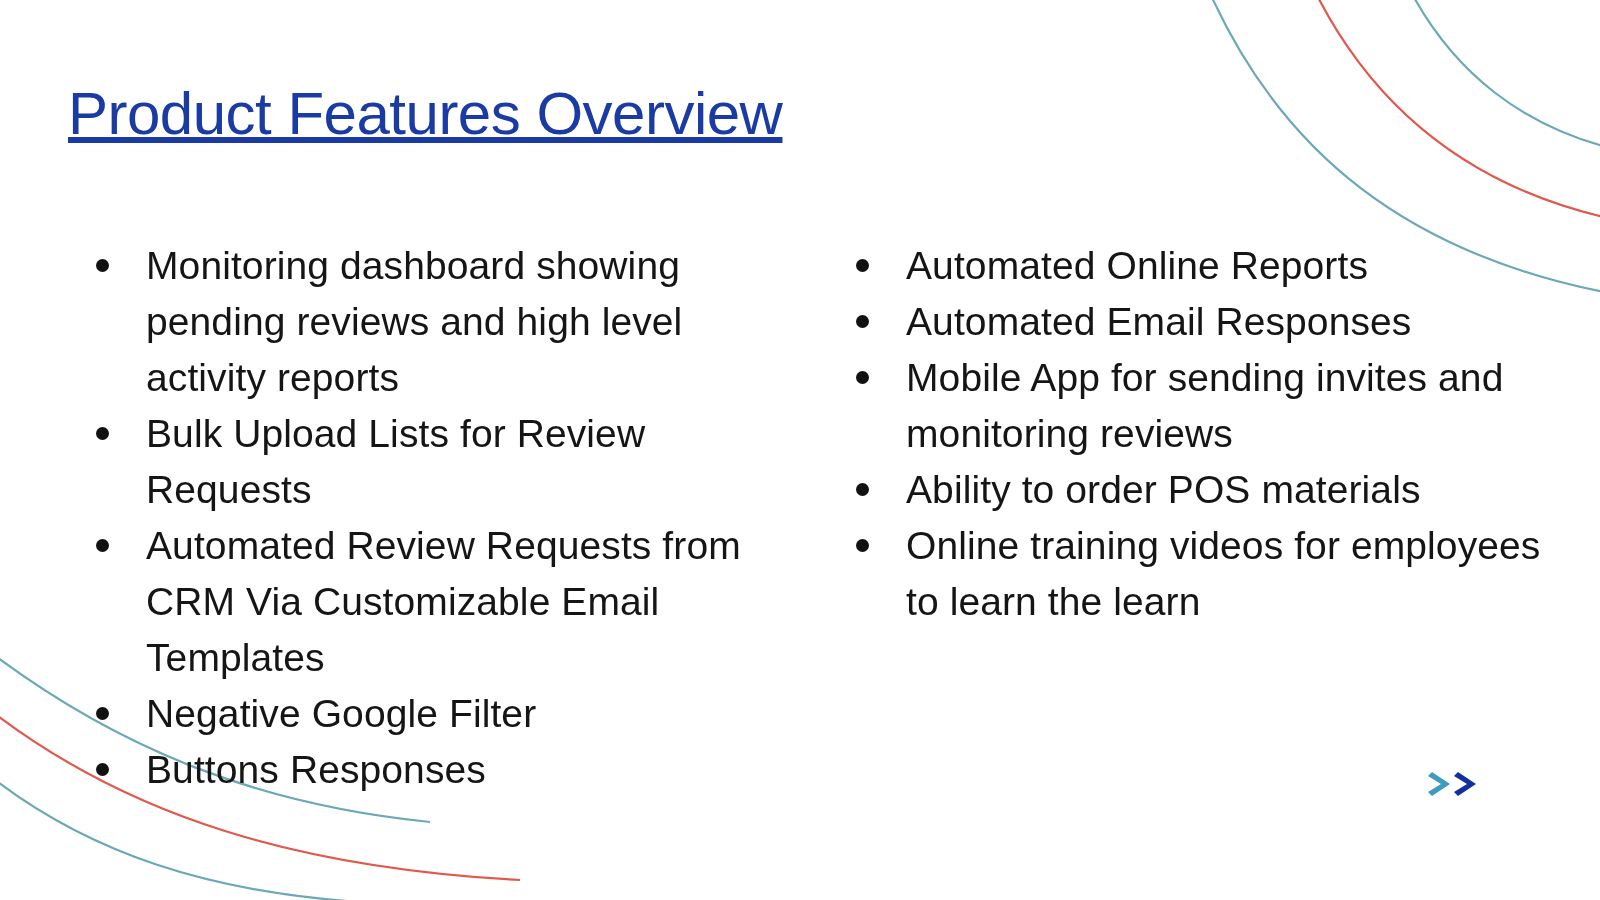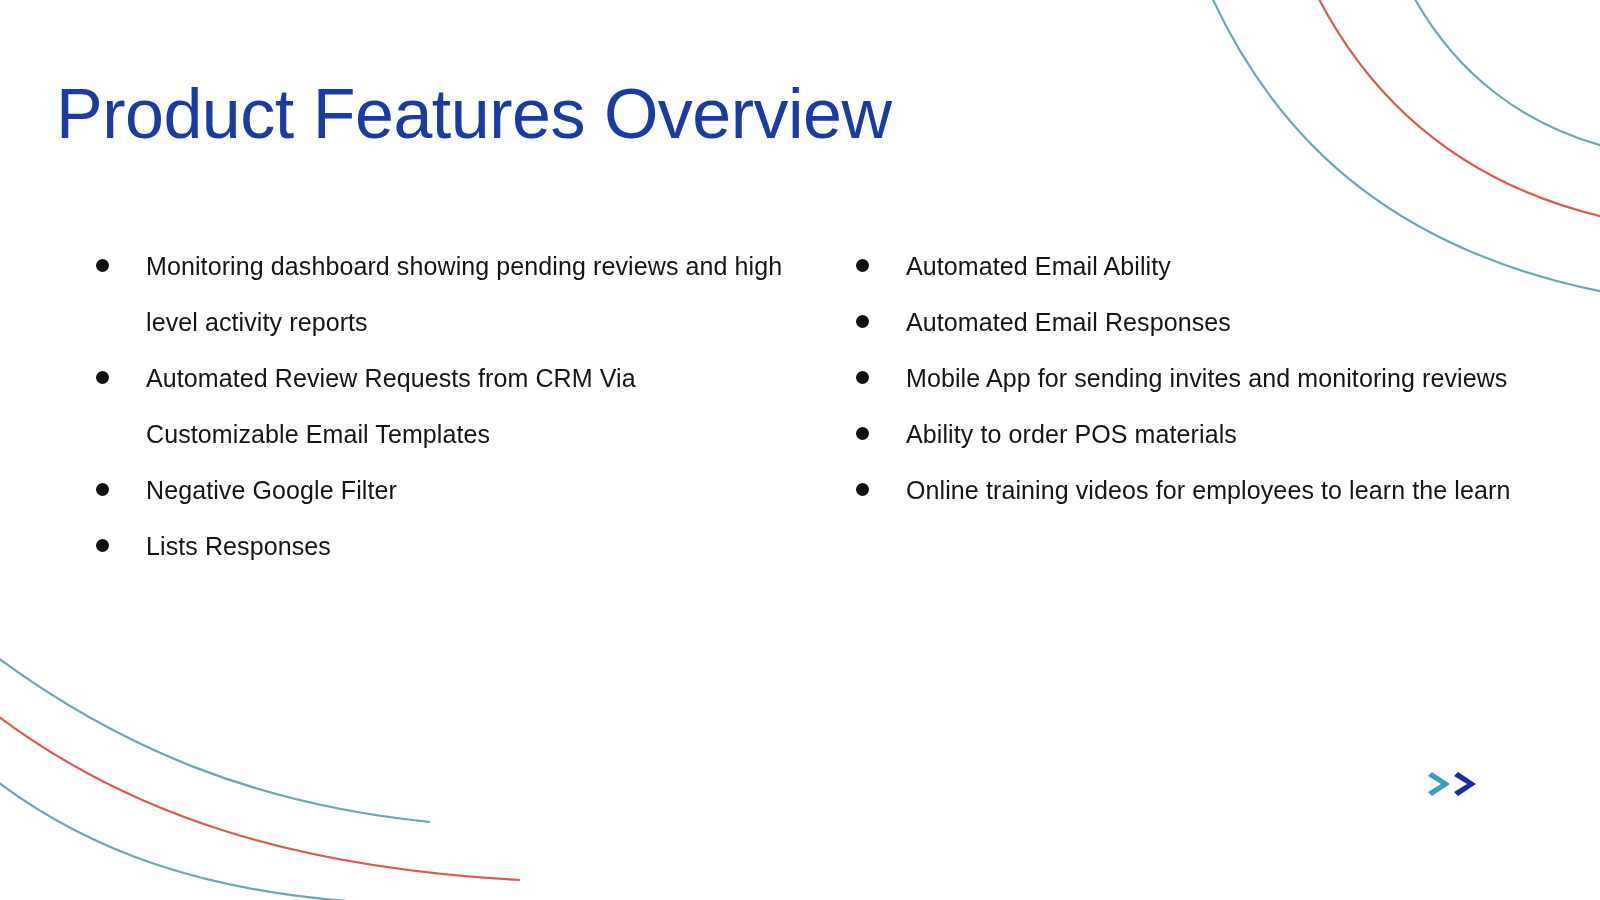--- a/index.html
+++ b/index.html
@@ -32,40 +32,41 @@
   .deco-bottomleft {
     left: 0;
     bottom: 0;
     width: 620px;
     height: 300px;
   }
 
   
   .title {
     position: absolute;
-    left: 56px;
+    left: 68px;
     top: 66px;
-    font-size: 70px;
+    font-size: 60px;
     line-height: 96px;
     font-weight: 400;
     letter-spacing: -0.5px;
     color: #1A3BA3;
     white-space: nowrap;
+    text-decoration: underline;
   }
 
   ul.bullets {
     list-style: none;
     margin: 0;
     padding: 0;
   }
   ul.bullets > li {
     position: relative;
     padding-left: 58px;
     margin: 0 0 0 0;
-    font-size: 25px;
+    font-size: 39px;
     line-height: 56px;
     color: #151515;
     font-weight: 400;
     letter-spacing: 0.1px;
   }
   ul.bullets > li .dot {
     position: absolute;
     left: 8px;
     top: 21px;
     width: 13px;
@@ -124,38 +125,42 @@
   <div class="title">Product Features Overview</div>
 
   <div class="col-left-wrap">
     <ul class="bullets">
       <li>
         <span class="dot"></span>
         <span class="bullet-text">Monitoring dashboard showing pending reviews and high level activity reports</span>
       </li>
       <li>
         <span class="dot"></span>
+        <span class="bullet-text">Bulk Upload Lists for Review Requests</span>
+      </li>
+      <li>
+        <span class="dot"></span>
         <span class="bullet-text">Automated Review Requests from CRM Via Customizable Email Templates</span>
       </li>
       <li>
         <span class="dot"></span>
         <span class="bullet-text">Negative Google Filter</span>
       </li>
       <li>
         <span class="dot"></span>
-        <span class="bullet-text">Lists Responses</span>
+        <span class="bullet-text">Buttons Responses</span>
       </li>
     </ul>
   </div>
 
   <div class="col-right-wrap">
     <ul class="bullets">
       <li>
         <span class="dot"></span>
-        <span class="bullet-text">Automated Email Ability</span>
+        <span class="bullet-text">Automated Online Reports</span>
       </li>
       <li>
         <span class="dot"></span>
         <span class="bullet-text">Automated Email Responses</span>
       </li>
       <li>
         <span class="dot"></span>
         <span class="bullet-text">Mobile App for sending invites and monitoring reviews</span>
       </li>
       <li>

